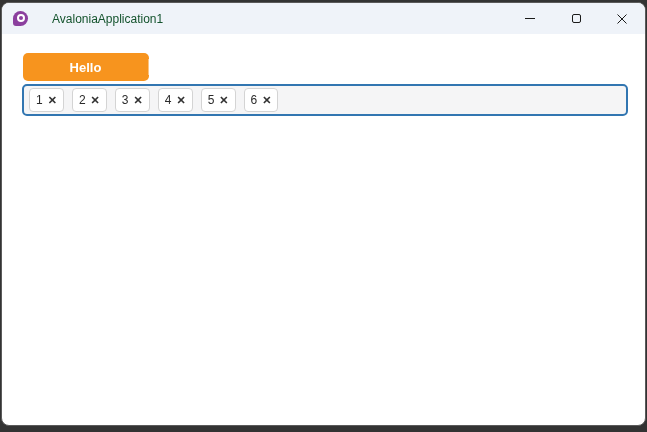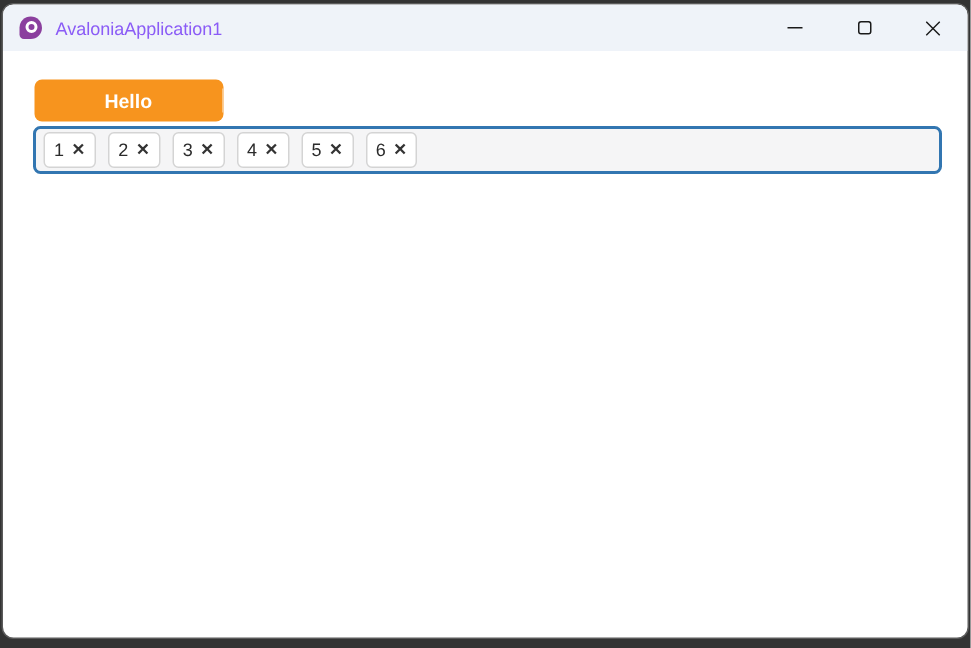--- a/index.html
+++ b/index.html
@@ -38,23 +38,23 @@
     content:"";
     position:absolute;
     top:3px; left:4px;
     width:8px; height:8px;
     box-sizing:border-box;
     border:2px solid #ffffff;
     border-radius:50%;
     background:#8b3f9e;
   }
   .wtitle {
-    margin-left:9px;
+    margin-left:24px;
     font-size:12px;
-    color:#8b5cf6;
+    color:#14532d;
     white-space:nowrap;
   }
   .controls { margin-left:auto; display:flex; height:100%; }
   .ctrl {
     width:46px; height:100%;
     display:flex; align-items:center; justify-content:center;
     background:transparent; border:none; padding:0; cursor:default;
   }
   .min-glyph { width:10px; height:1px; background:#1a1a1a; }
   .max-glyph {

